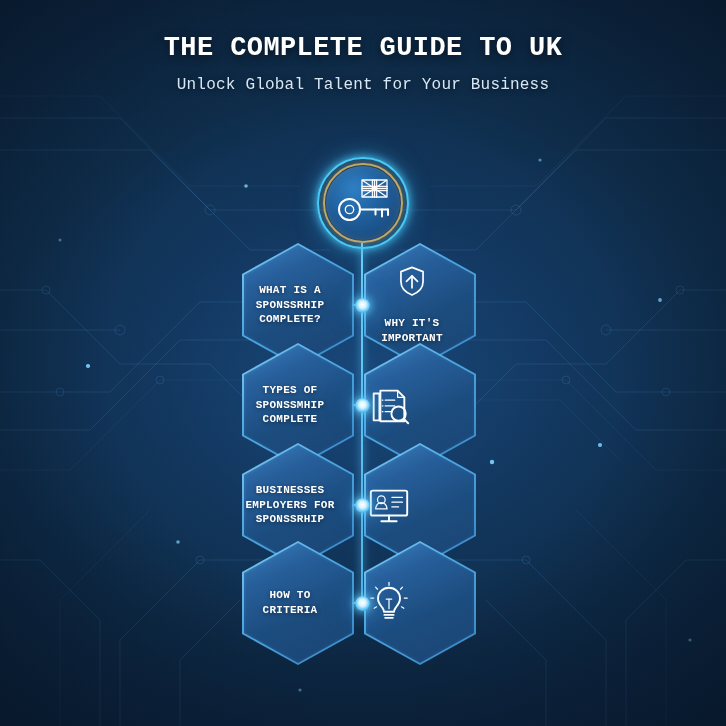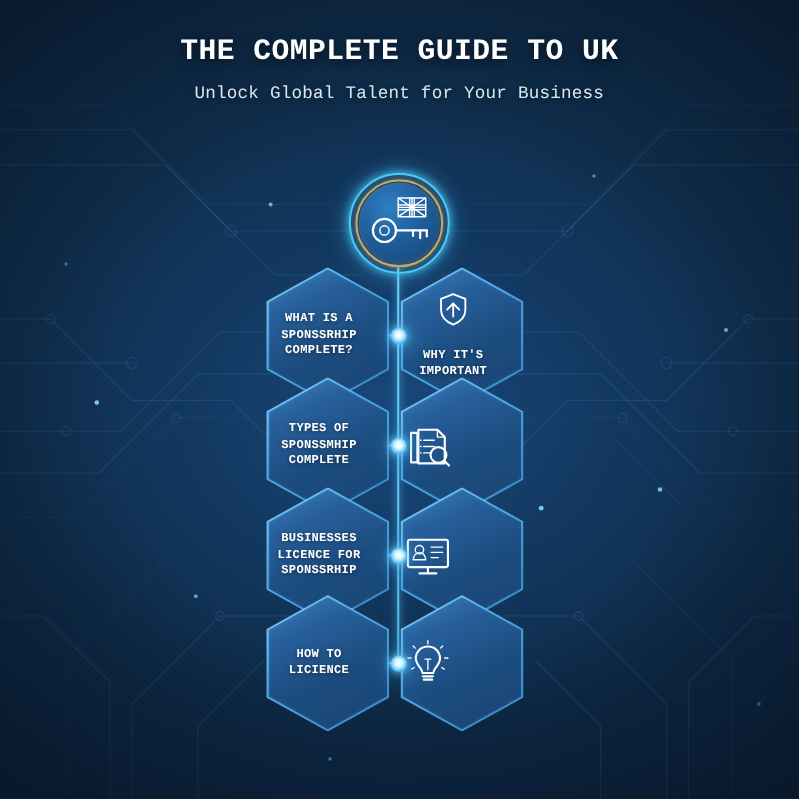--- a/index.html
+++ b/index.html
@@ -355,21 +355,21 @@
 
   <div class="row" style="top:505px">
     <div class="stub stub-left"></div>
     <div class="stub stub-right"></div>
 
     <div class="hex hex-glow hex-left"></div>
     <div class="hex hex-left">
       <div class="hex-inner"></div>
       <div class="hex-label">
         <span>BUSINESSES</span><br>
-        <span>LICENCE FOR</span><br>
+        <span>EMPLOYERS FOR</span><br>
         <span>SPONSSRHIP</span>
       </div>
     </div>
 
     <div class="hex hex-glow hex-right"></div>
     <div class="hex hex-right">
       <div class="hex-inner"></div>
       <div class="hex-icon">
         <svg viewBox="0 0 48 48">
           <rect class="ico-stroke" x="5" y="9" width="38" height="26" rx="2"></rect>
@@ -385,21 +385,21 @@
 
   <div class="row" style="top:603px">
     <div class="stub stub-left"></div>
     <div class="stub stub-right"></div>
 
     <div class="hex hex-glow hex-left"></div>
     <div class="hex hex-left">
       <div class="hex-inner"></div>
       <div class="hex-label">
         <span>HOW TO</span><br>
-        <span>LICIENCE</span>
+        <span>CRITERIA</span>
       </div>
     </div>
 
     <div class="hex hex-glow hex-right"></div>
     <div class="hex hex-right">
       <div class="hex-inner"></div>
       <div class="hex-icon">
         <svg viewBox="0 0 48 48">
           <path class="ico-stroke" d="M24 8 C17.4 8 12.5 13 12.5 19.3 C12.5 23.6 15 26.2 17 28.8 C18.3 30.5 18.8 31.8 18.9 33.2 H29.1 C29.2 31.8 29.7 30.5 31 28.8 C33 26.2 35.5 23.6 35.5 19.3 C35.5 13 30.6 8 24 8 Z"></path>
           <path class="ico-stroke" d="M19.2 36.4 H28.8 M20 39.5 H28"></path>

